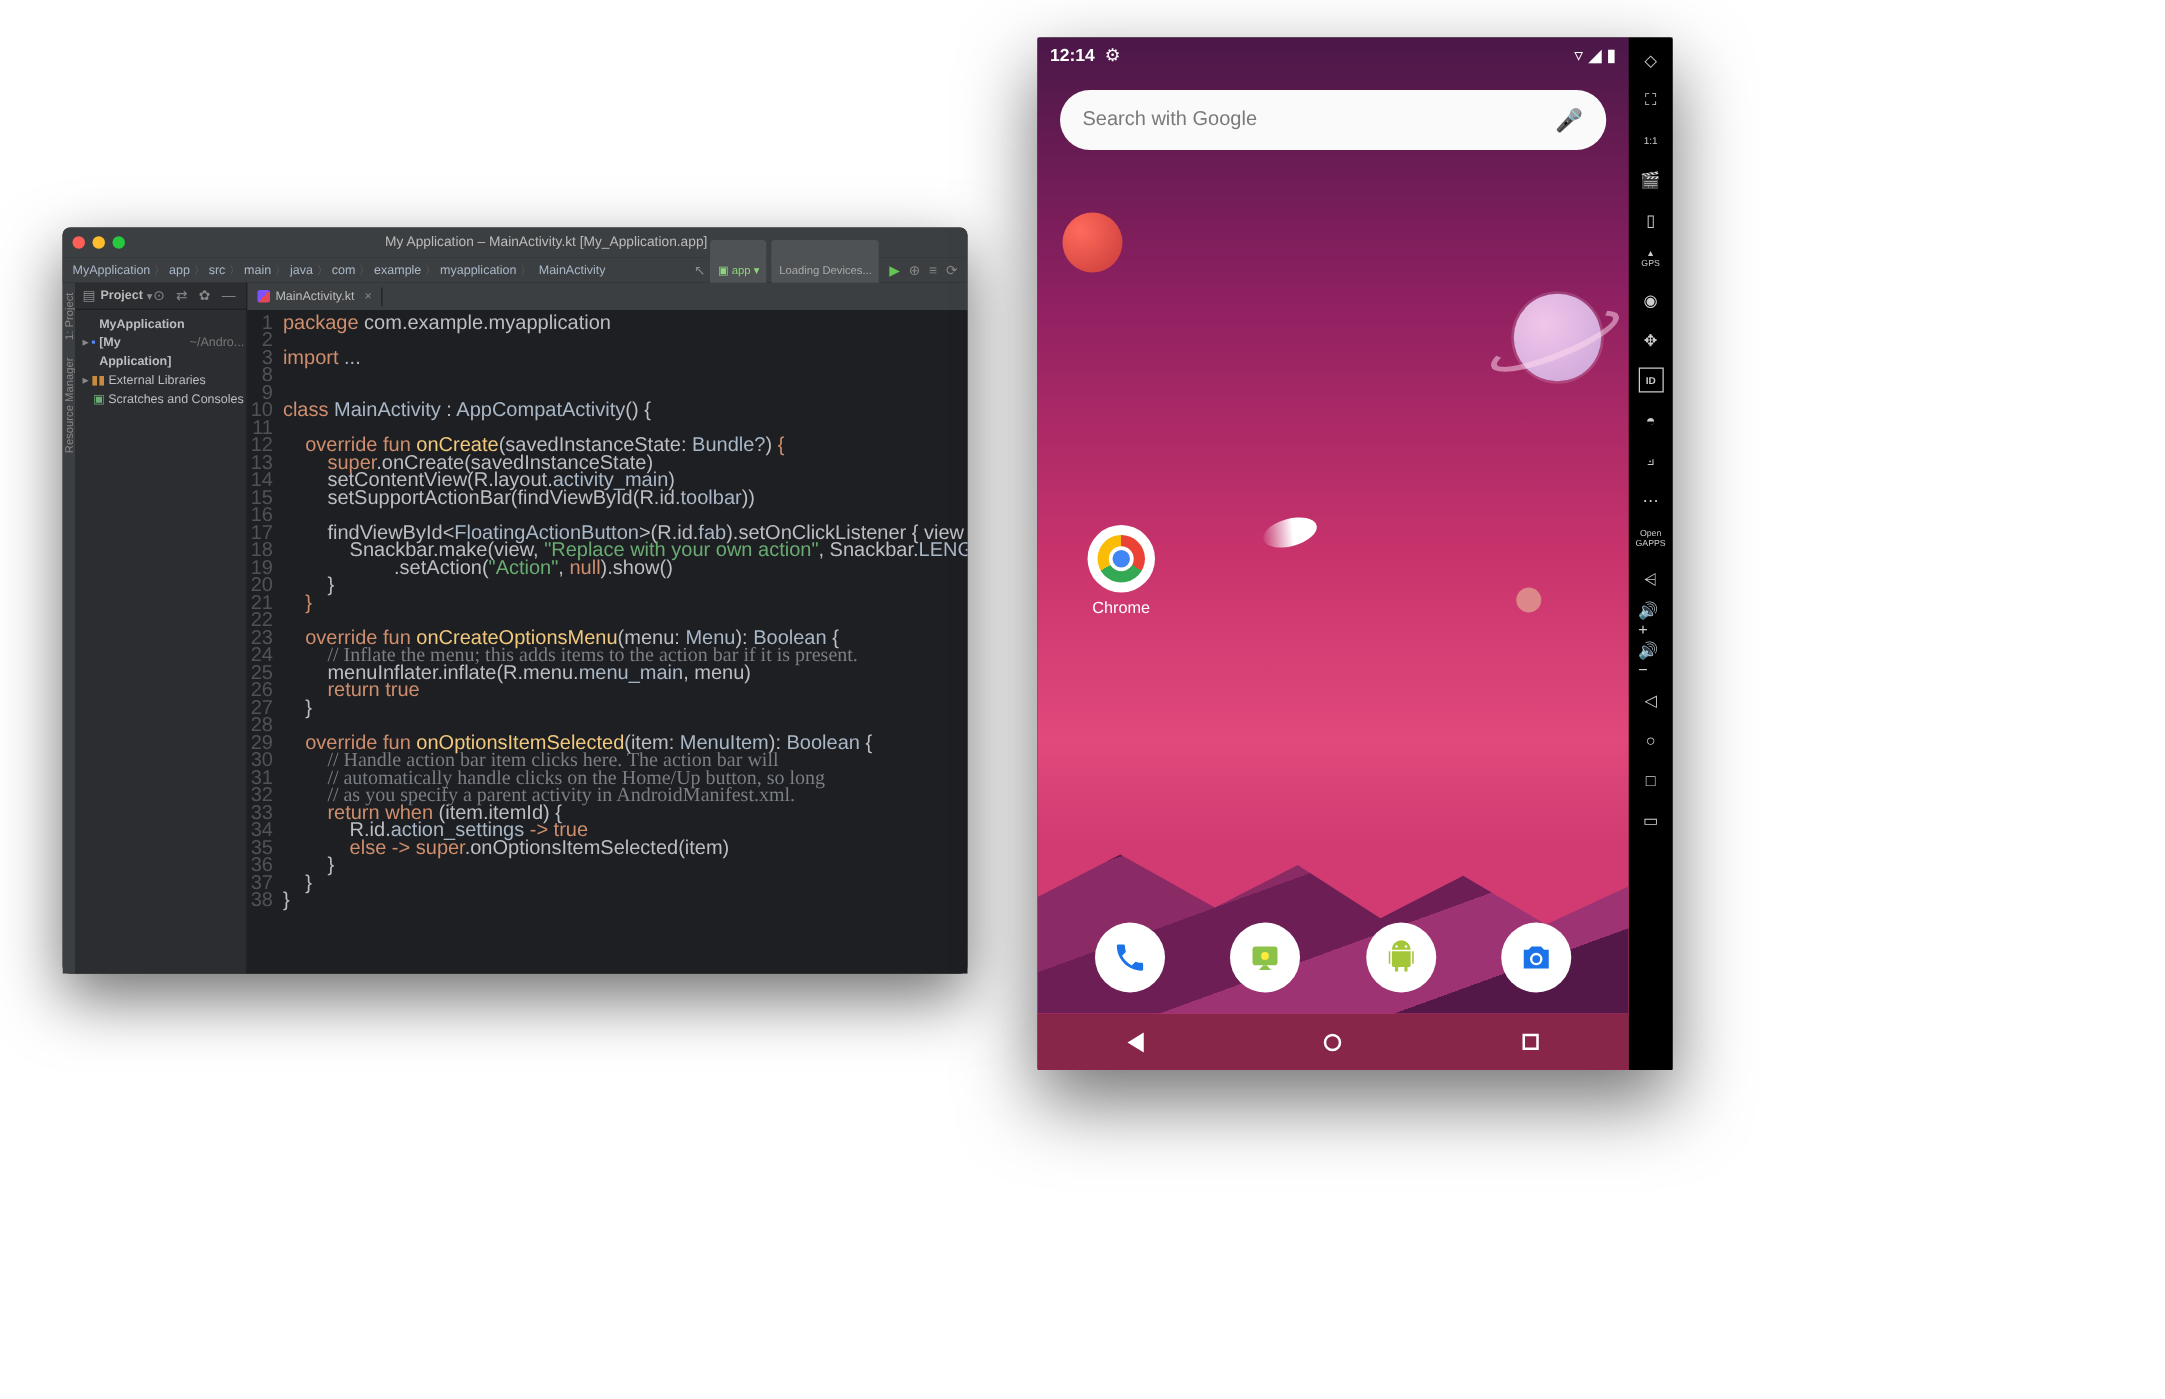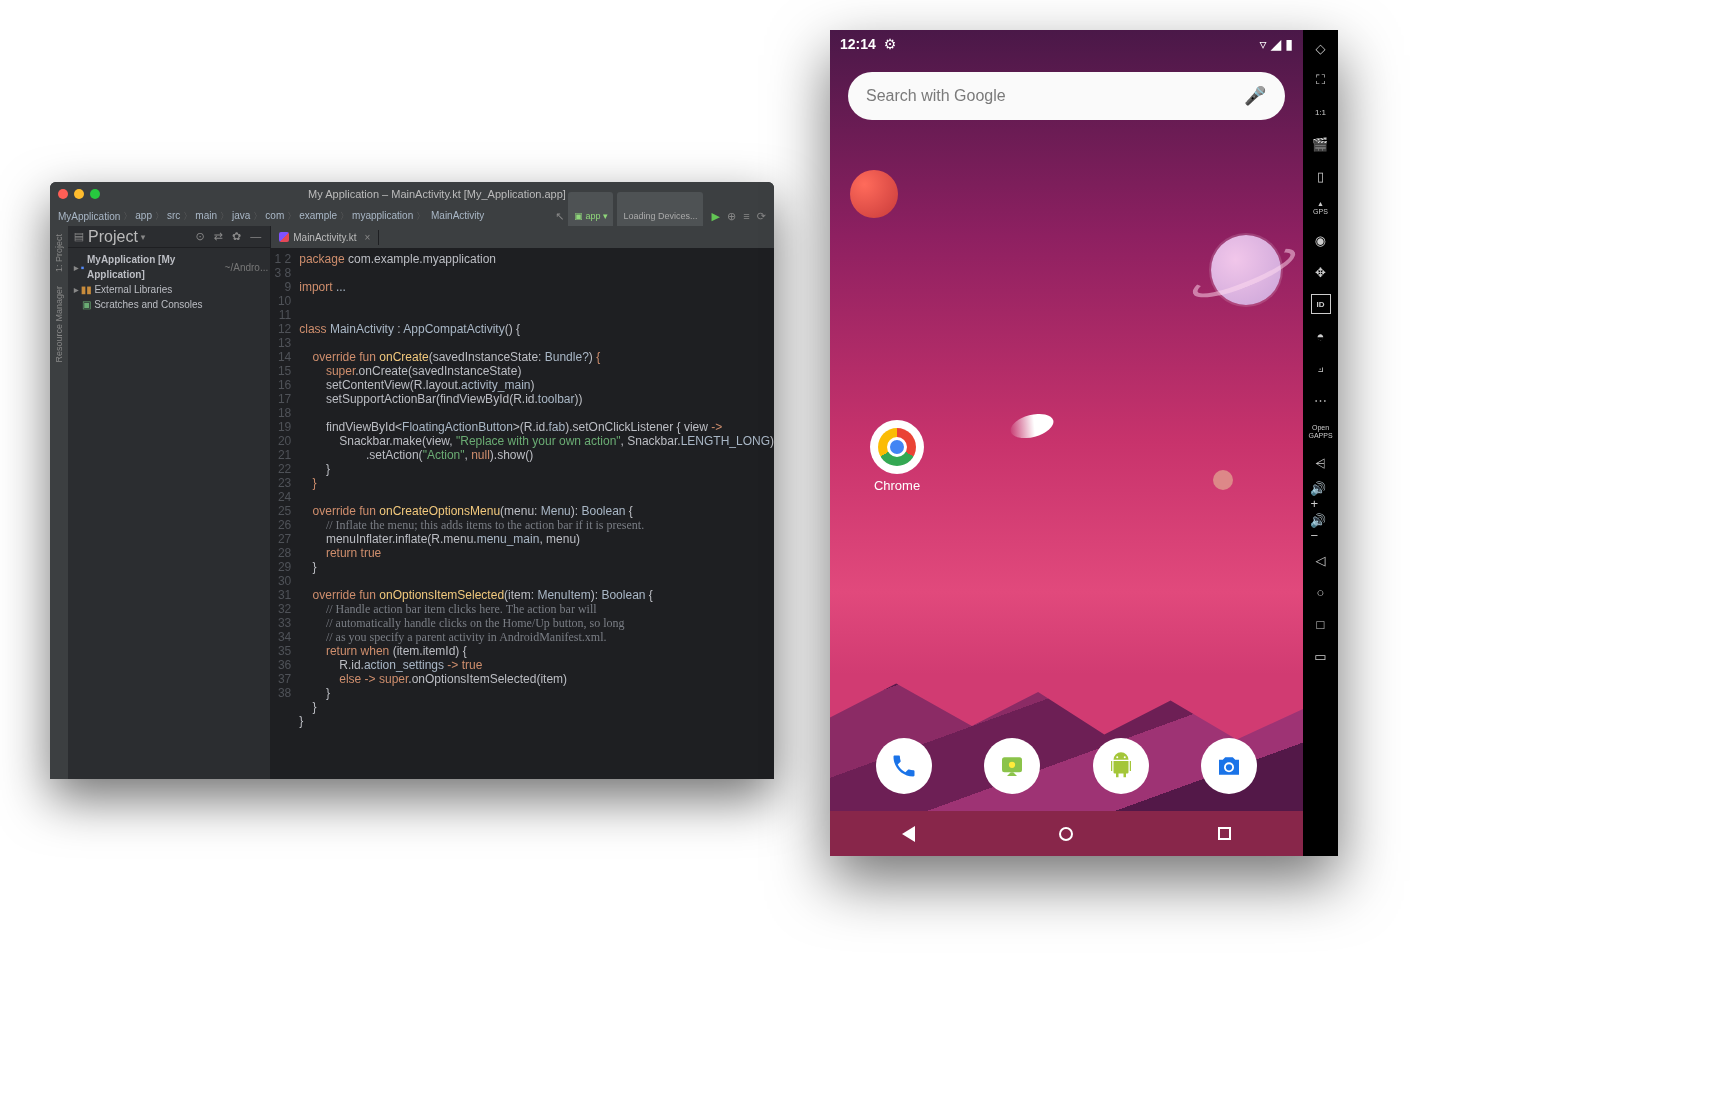--- a/index.html
+++ b/index.html
@@ -25,35 +25,35 @@
 .pill.app { color: #8fd67a; }
 .run-icons span { color: #888; margin-left: 4px; font-size: 11px; }
 .play { color: #62c554 !important; }
 
 .ide-body { flex: 1; display: flex; overflow: hidden; }
 .ide-gutter-l, .ide-gutter-r { width: 18px; background: #3c3f41; display: flex; flex-direction: column; align-items: center; gap: 14px; padding-top: 8px; }
 .ide-gutter-l span, .ide-gutter-r span { writing-mode: vertical-rl; font-size: 9px; color: #888; transform: rotate(180deg); }
 
 .proj-panel { width: 208px; background: #2b2d30; border-right: 1px solid #1e1f22; display: flex; flex-direction: column; }
 .proj-head { display: flex; align-items: center; padding: 3px 6px; border-bottom: 1px solid #1e1f22; height: 22px; }
-.proj-head .lbl { font-size: 16px; color: #bbb; }
+.proj-head .lbl { font-size: 10px; color: #bbb; font-weight: bold; }
 .proj-head .icons { margin-left: auto; color: #888; font-size: 11px; letter-spacing: 3px; }
 .proj-tree { padding: 4px 2px; font-size: 10px; line-height: 15px; }
 .proj-tree .row { display: flex; align-items: center; color: #bcbec4; padding-left: 4px; }
 .proj-tree .row .arr { color: #888; margin-right: 2px; }
 .proj-tree .row .hint { color: #777; margin-left: 4px; }
 
 .editor-wrap { flex: 1; display: flex; flex-direction: column; }
 .tabs { height: 22px; display: flex; align-items: center; background: #3c3f41; }
 .tab { padding: 2px 8px; font-size: 10px; color: #bbb; border-right: 1px solid #1e1f22; display: flex; align-items: center; gap: 4px; }
 .kt-badge { width: 10px; height: 10px; background: linear-gradient(135deg, #7f52ff 50%, #e44857 50%); border-radius: 2px; }
 
 .editor {
   flex:1; background:#1e1f22; font-family:"JetBrains Mono",Menlo,monospace;
-  font-size:12px; line-height:14px; overflow:hidden; padding:4px 0; display:flex;
+  font-size:16px; line-height:14px; overflow:hidden; padding:4px 0; display:flex;
 }
 .lnums { text-align: right; color: #4f5258; padding-right: 8px; user-select: none; width: 28px; }
 .code { white-space: pre; color: #bcbec4; }
 .kw { color: #cf8e6d; } .fn { color: #f2c97d; } .str { color: #6aab73; }
 .cmt { color: #7a7e85; font-family: Liberation Serif, serif; } .typ { color: #a9b7c6; }
 
 
 .emu {
   position: absolute; left: 830px; top: 30px; width: 508px; height: 826px;
   background: #000; box-shadow: 0 25px 60px rgba(0,0,0,.55); border-radius: 2px;

